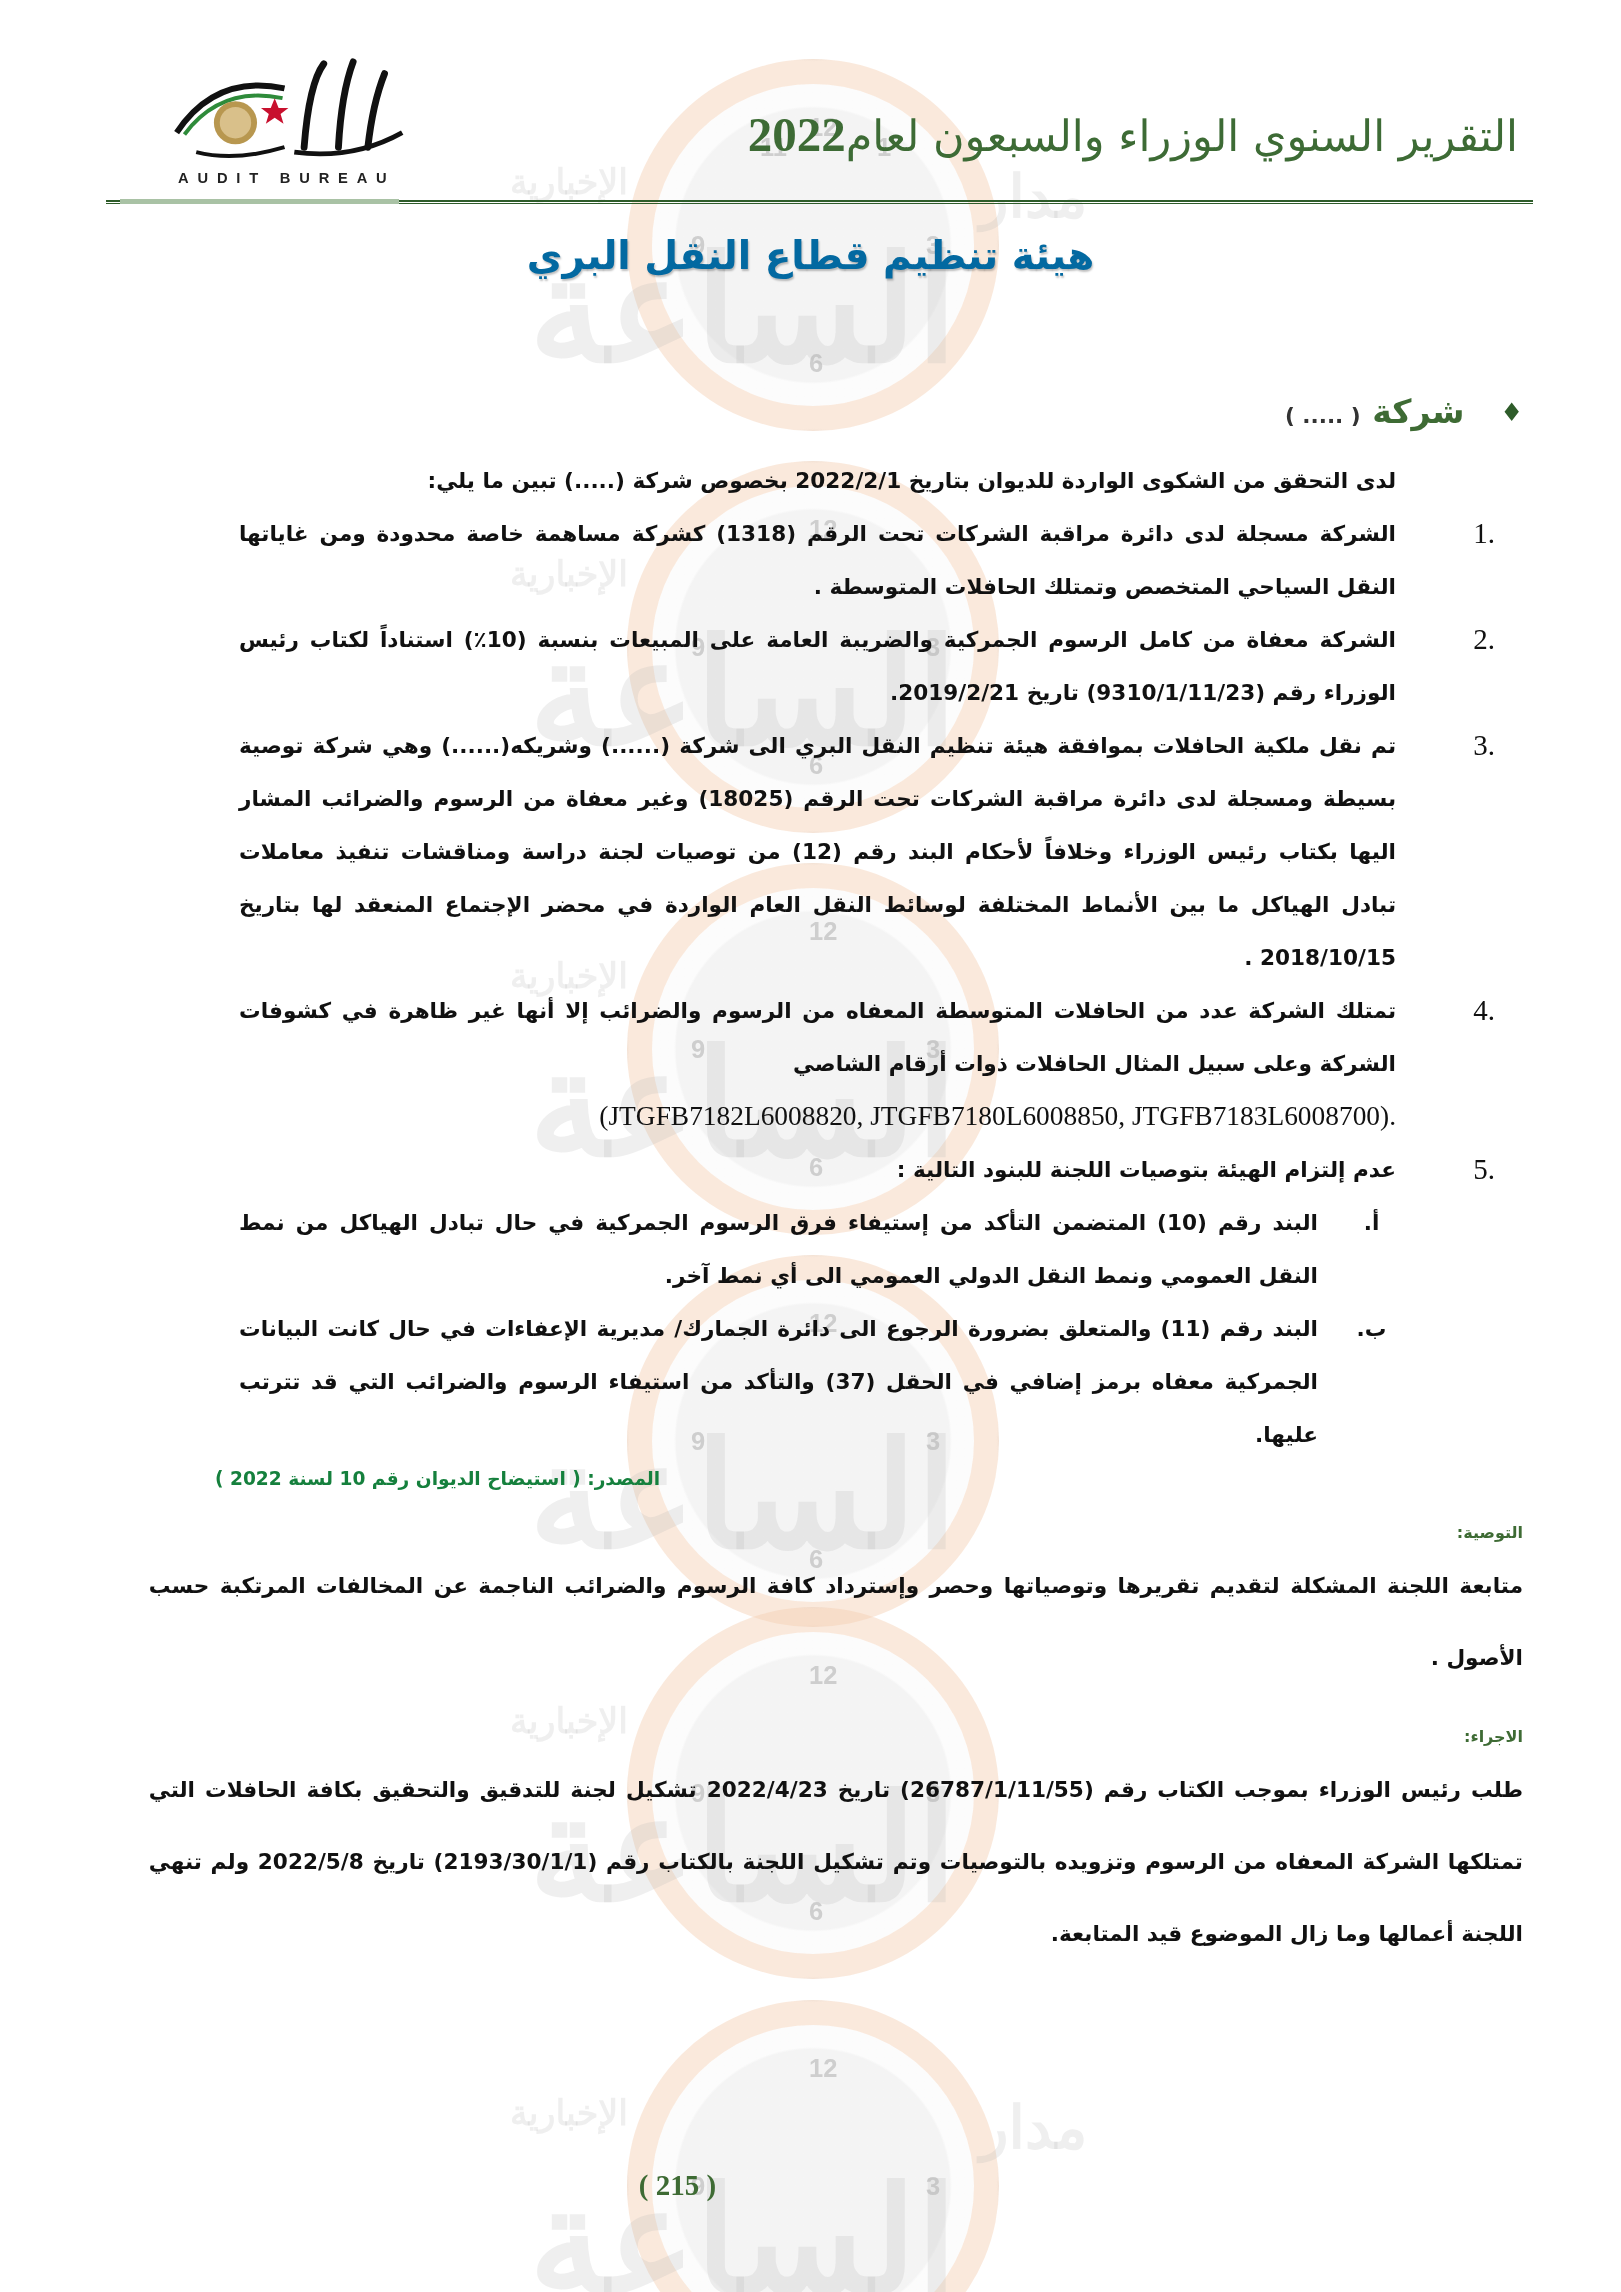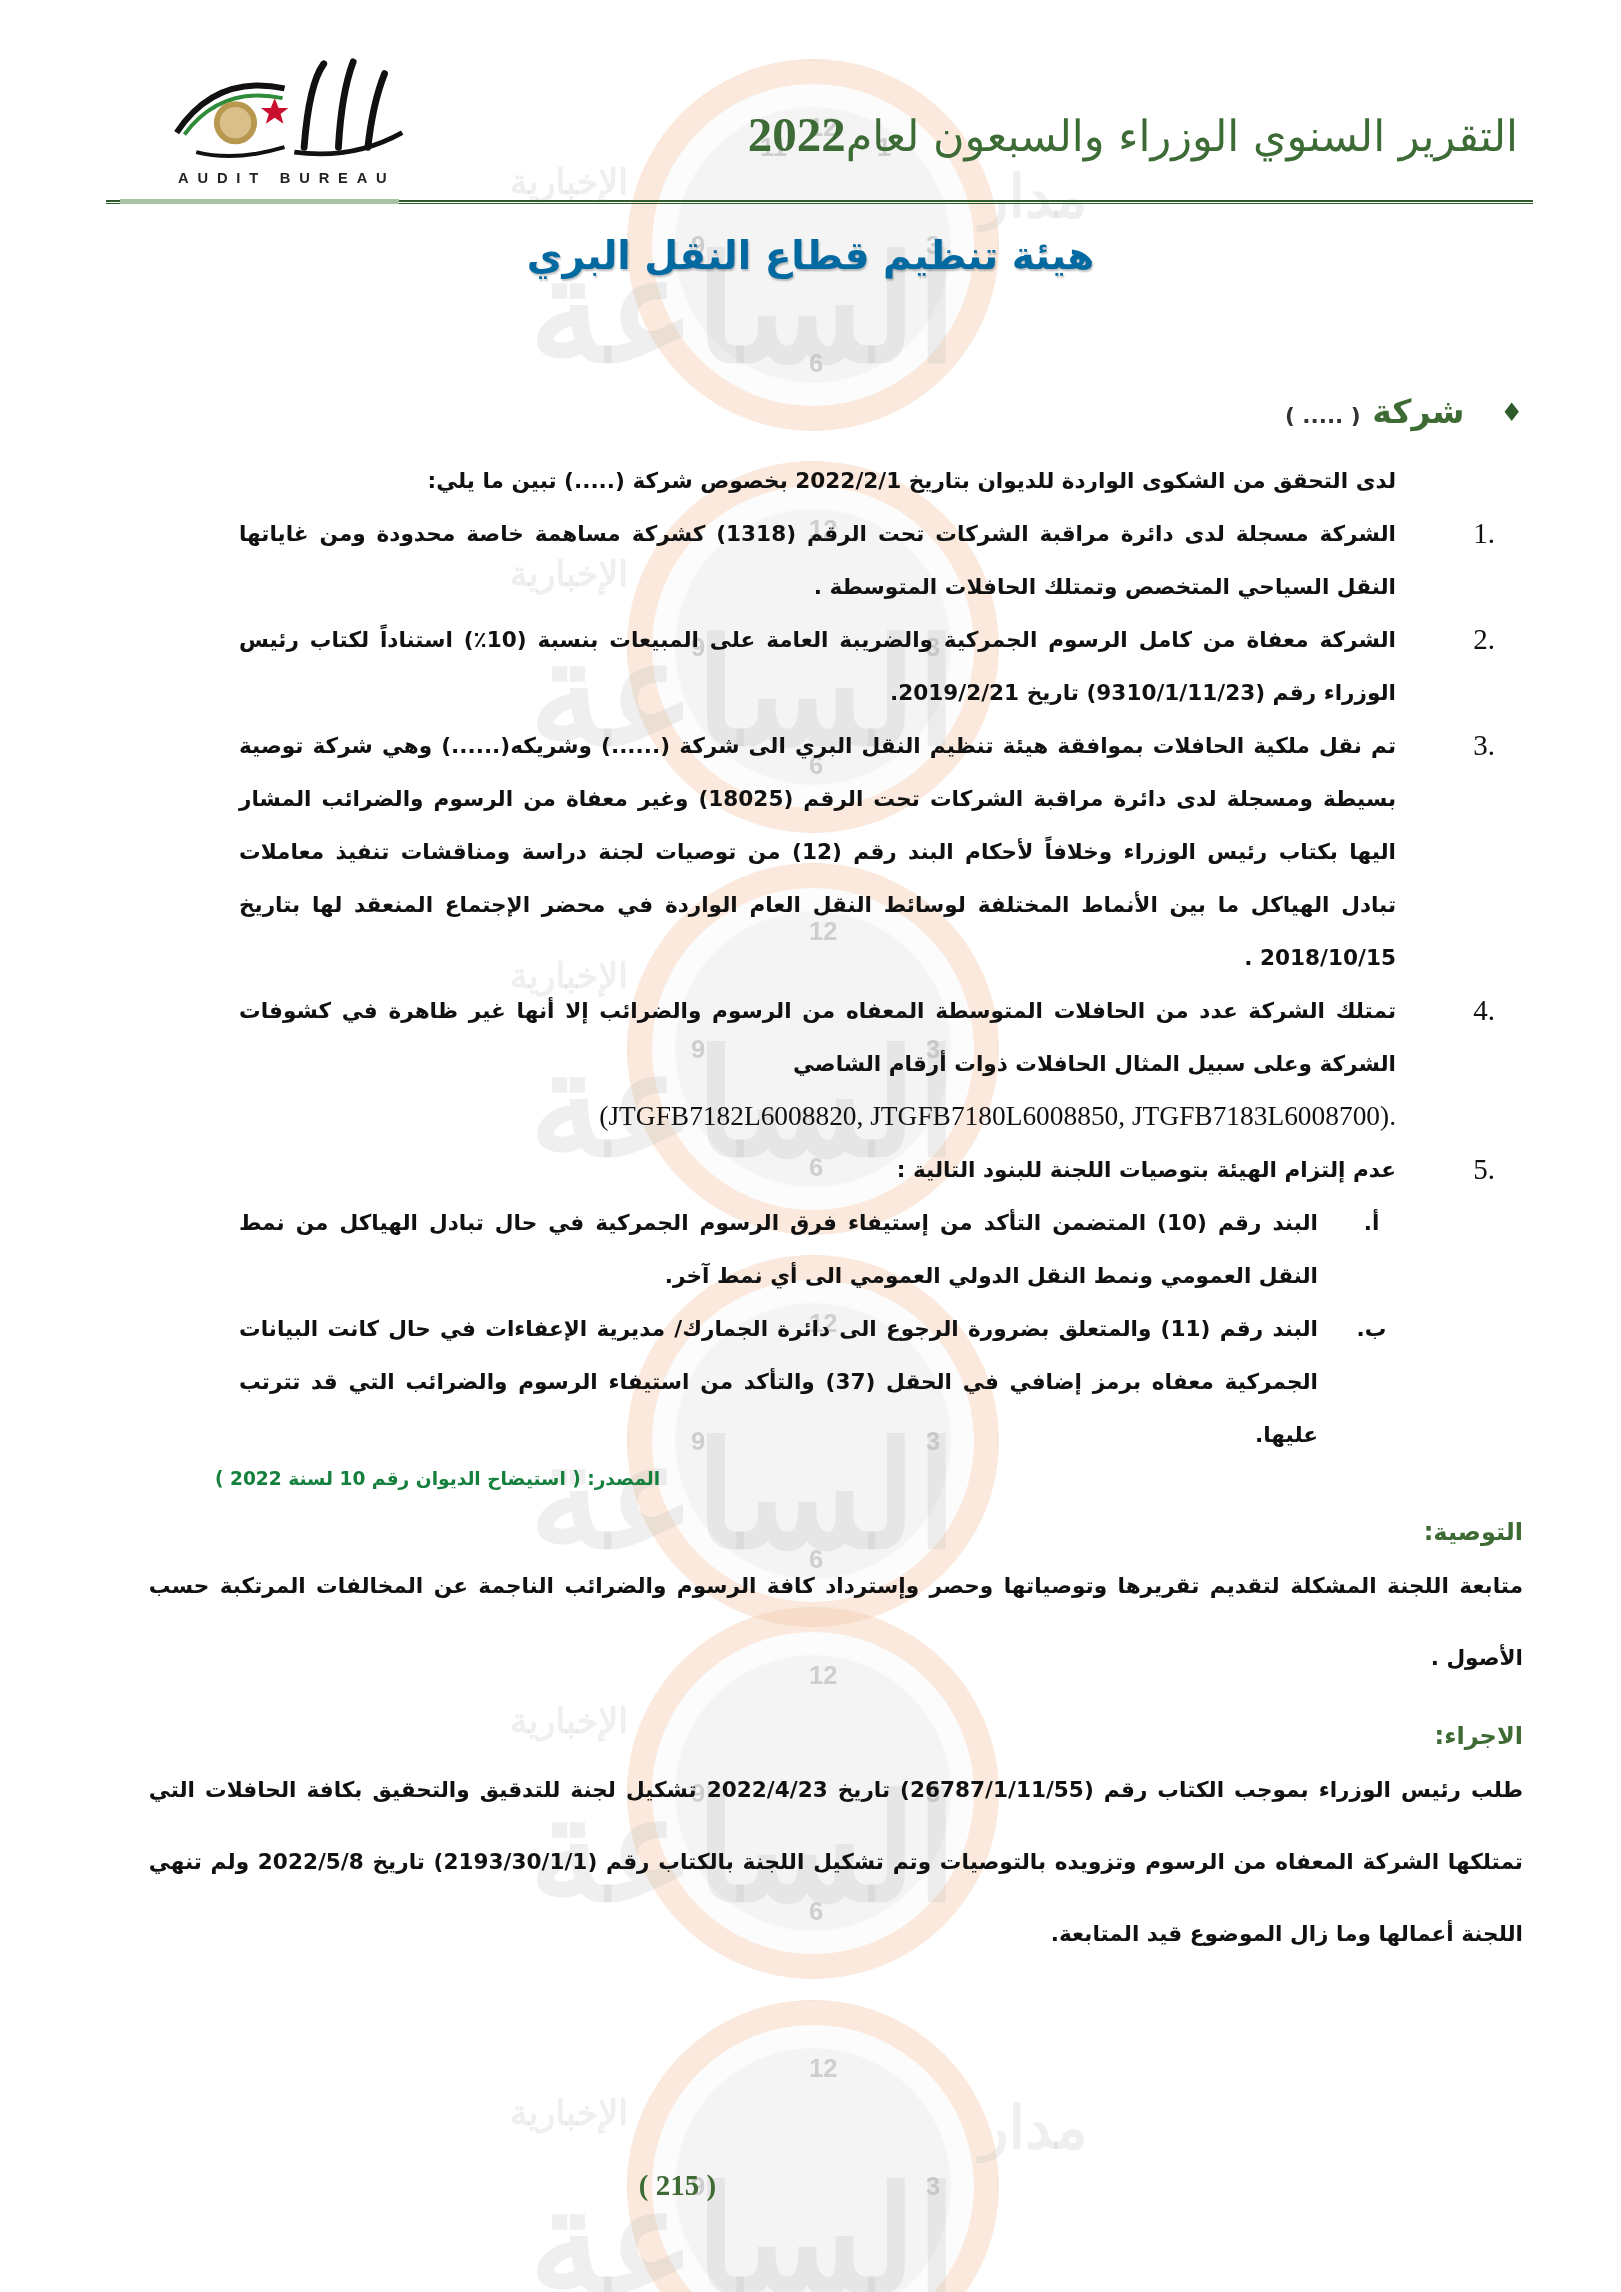--- a/index.html
+++ b/index.html
@@ -49,21 +49,21 @@
     .num-text .latin { font-family: "Liberation Serif", serif; font-weight: normal; font-size: 27.4px; }
 
     .sub-list { margin-right: 127px; }
     .sub-item { display: flex; align-items: flex-start; }
     .sub-marker { width: 78px; flex: none; font-size: 21.6px; font-weight: bold; line-height: 53px; text-align: center; padding-left: 29px;}
     .sub-text { flex: 1; font-size: 21.6px; font-weight: bold; line-height: 53px; text-align: justify; padding-left: 98px; }
 
     .source { margin-top: 7.8px; margin-left: 0; text-align: left; padding-left: 74px; direction: rtl; }
     .source span { font-size: 18.6px; font-weight: bold; color: #15803d; }
 
-    .label { font-size: 24px; font-weight: bold; color: #3e6b34; margin-top: 25.5px; line-height: 35px; }
+    .label { font-size: 16px; font-weight: bold; color: #3e6b34; margin-top: 25.5px; line-height: 35px; }
     .block-text { font-size: 21.6px; font-weight: bold; line-height: 72px; text-align: justify; padding-left: 7.8px; }
 
     .page-number { position: absolute; top: 2169px; left: 0; width: 1355px; text-align: center; z-index: 2;
       font-family: "Liberation Serif", serif; font-size: 29px; font-weight: bold; color: #3e6b34; }
   </style>
 </head>
 <body>
 
 <div class="wm" style="top:59px; left:627px;">
   <div class="wm-clock" style="position:relative;">

